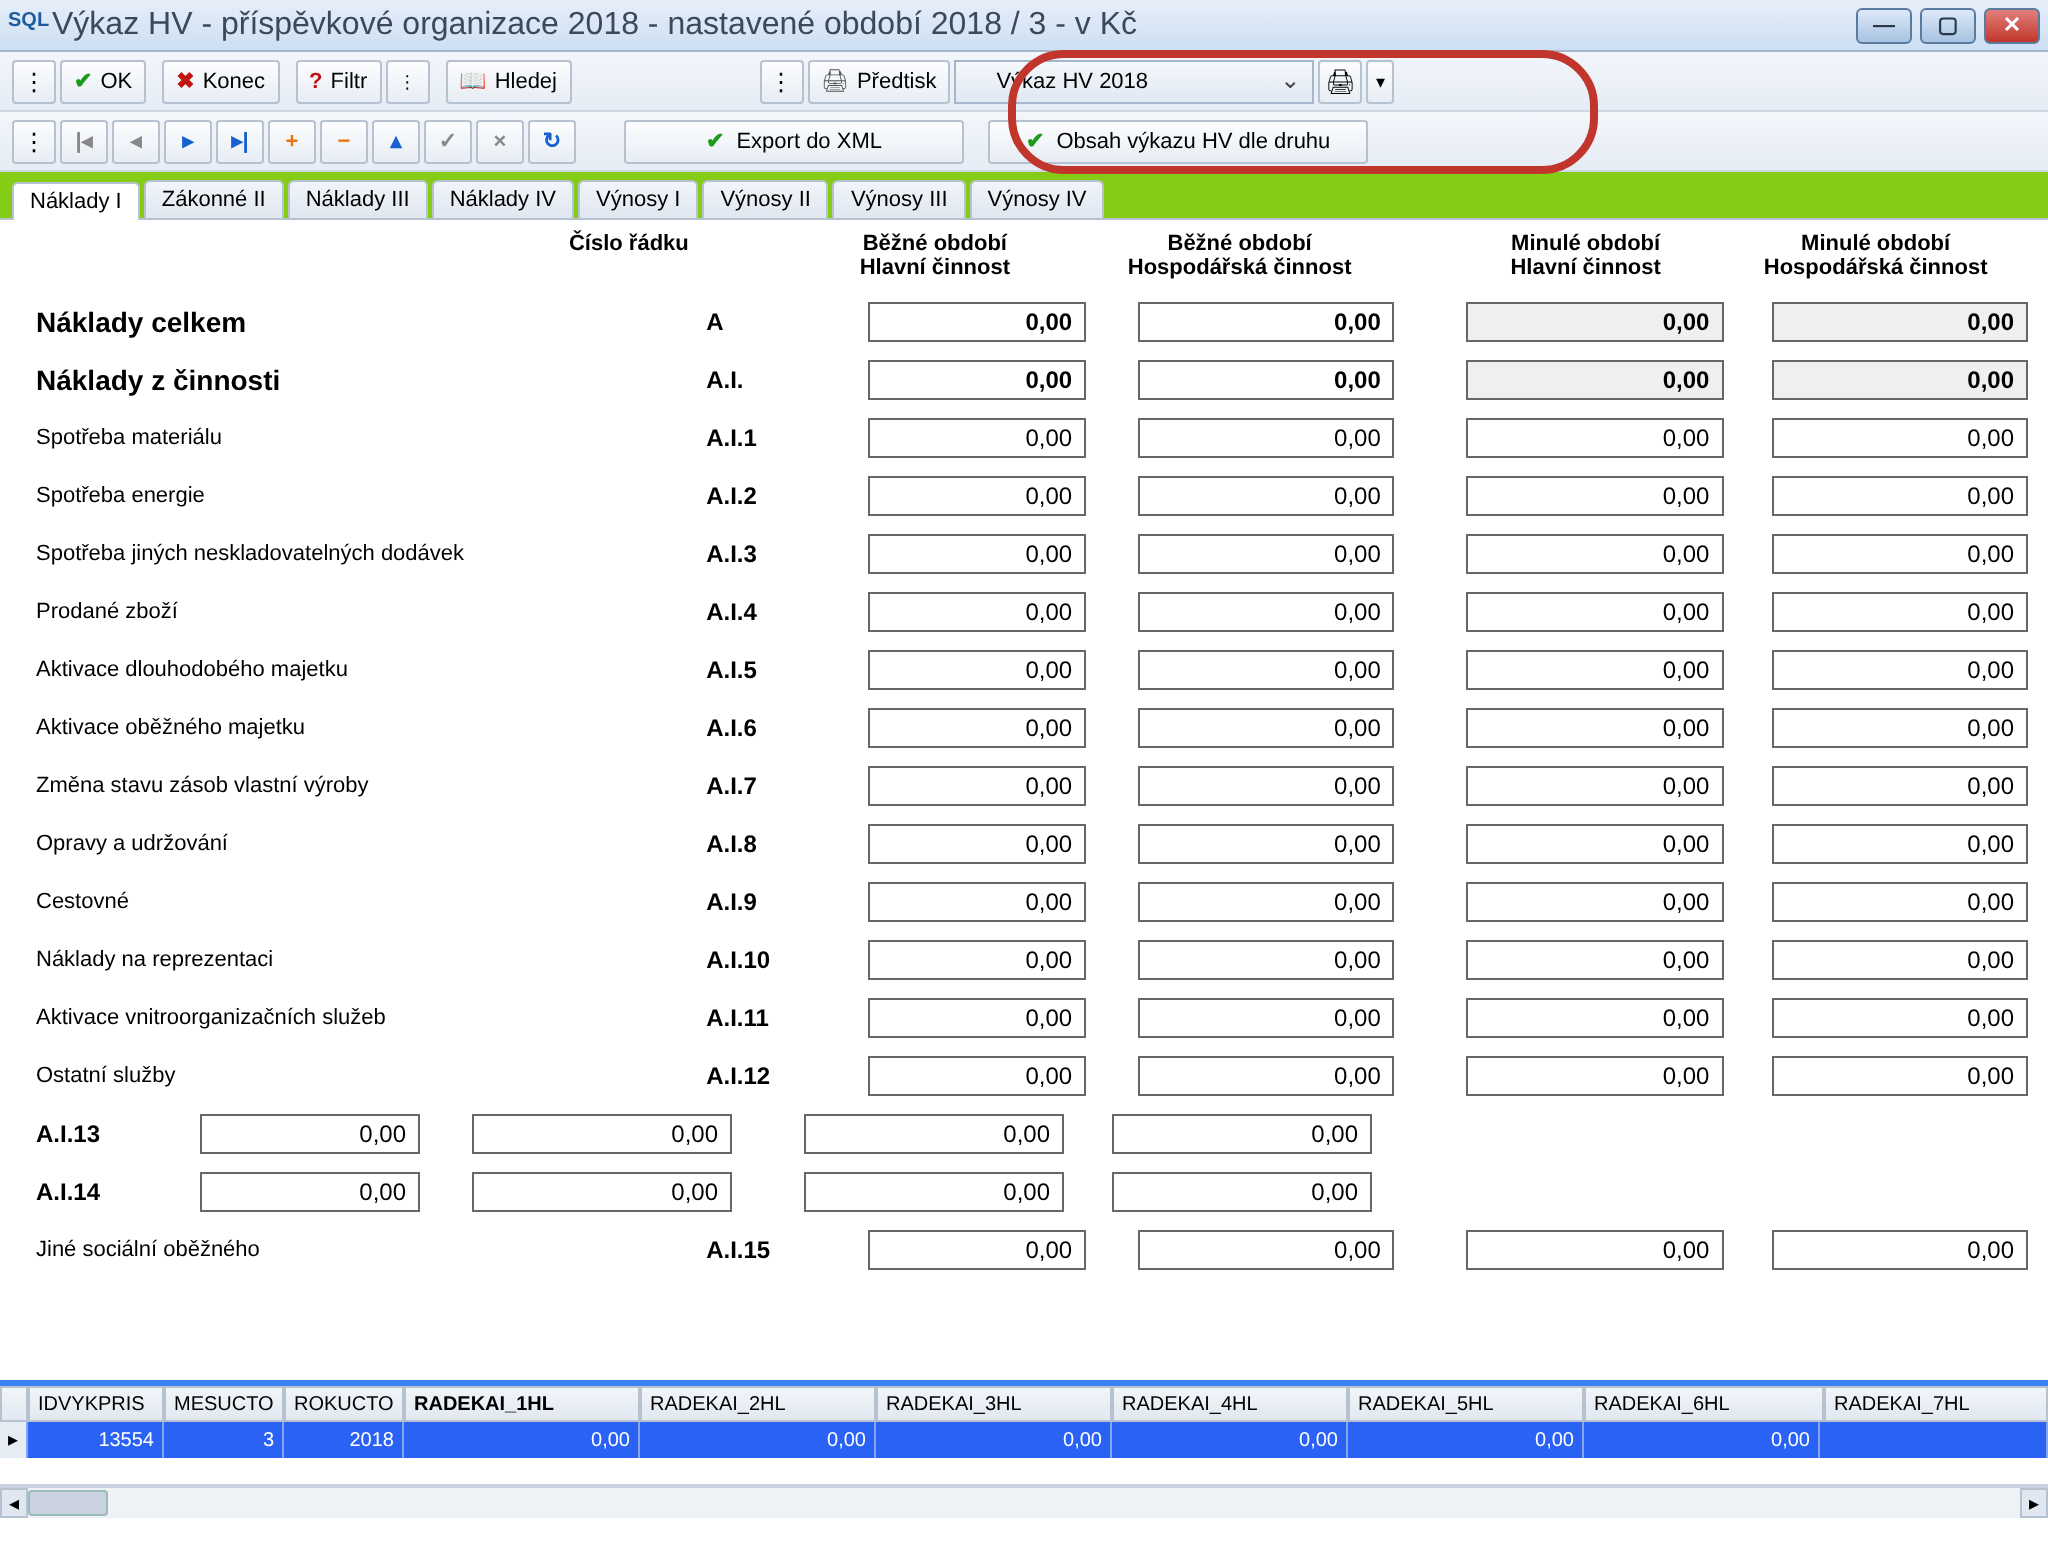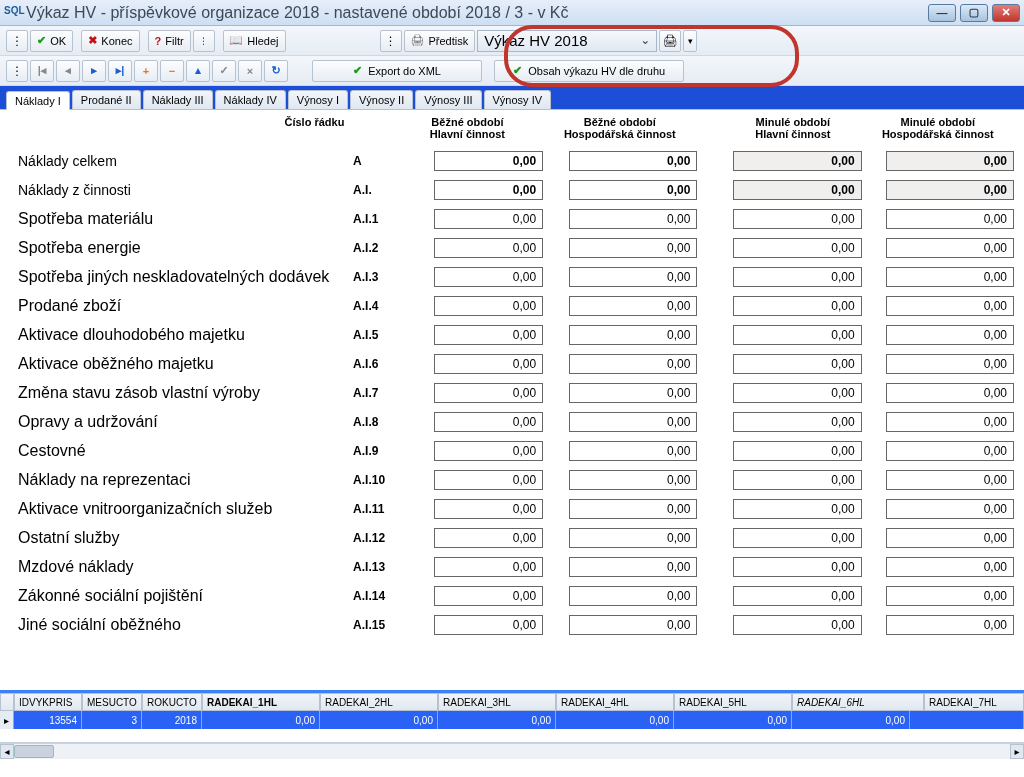--- a/index.html
+++ b/index.html
@@ -13,42 +13,42 @@
   .winbtn.close { background:linear-gradient(#e07f7a,#c1362c); color:#fff; }
 
   .toolbar-row { display:flex; align-items:center; height:28px; padding:2px 6px; background:linear-gradient(#f3f6fb,#e6ecf4); border-bottom:1px solid #cfd8e3; gap:2px; position:relative; }
   .tbtn { display:flex; align-items:center; height:22px; padding:0 6px; border:1px solid #b7c2d0; border-radius:2px; background:linear-gradient(#fcfdfe,#e7edf4); gap:4px; font-size:11px; }
   .tbtn .chk { color:#1a9a1a; font-weight:bold; }
   .tbtn .x { color:#c01414; font-weight:bold; }
   .tbtn .q { color:#c01414; font-weight:bold; }
   .sep { width:4px; }
   .smallbtn { width:22px; height:22px; border:1px solid #b7c2d0; border-radius:2px; background:linear-gradient(#fcfdfe,#e7edf4); display:flex; align-items:center; justify-content:center; font-size:12px; }
 
-  .combo { height:22px; width:180px; border:1px solid #a6b6cb; background:linear-gradient(#f5f8fc,#e0e8f2); display:flex; align-items:center; padding:0 18px 0 6px; position:relative; font-size:15px; }
+  .combo { height:22px; width:180px; border:1px solid #a6b6cb; background:linear-gradient(#f5f8fc,#e0e8f2); display:flex; align-items:center; padding:0 18px 0 20px; position:relative; font-size:11px; }
   .combo::after { content:"⌄"; position:absolute; right:6px; top:2px; font-size:12px; color:#444; }
 
   .annot { position:absolute; width:295px; height:62px; border:4px solid #c1362c; border-radius:28px; pointer-events:none; z-index:50; }
 
-  .tabstrip { display:flex; align-items:flex-end; height:24px; padding:4px 6px 0 6px; background:#1d4ed8; border-bottom:1px solid #b7c2d0; gap:2px; }
+  .tabstrip { display:flex; align-items:flex-end; height:24px; padding:4px 6px 0 6px; background:#84cc16; border-bottom:1px solid #b7c2d0; gap:2px; }
   .tab { padding:3px 8px; border:1px solid #b7c2d0; border-bottom:none; border-radius:3px 3px 0 0; background:linear-gradient(#f1f5fa,#e0e7f0); font-size:11px; }
   .tab.active { background:#fff; position:relative; top:1px; }
 
   .content { padding:6px 10px 6px 18px; height:576px; overflow:hidden; }
   .hdrrow { display:flex; font-weight:bold; font-size:11px; margin-bottom:6px; }
   .col-label { width:340px; text-align:right; padding-right:8px; }
   .col-code { width:42px; }
   .col-a { width:150px; text-align:center; }
   .col-b { width:160px; text-align:center; }
   .col-gap { width:26px; }
   .col-c { width:140px; text-align:center; }
   .col-d { width:155px; text-align:center; }
 
   .datarow { display:flex; align-items:center; height:29px; }
-  .datarow .lbl { width:340px; font-size:16px; }
-  .datarow.bold .lbl { font-weight:normal; font-size:14px; }
+  .datarow .lbl { width:340px; font-size:11px; }
+  .datarow.bold .lbl { font-weight:bold; font-size:14px; }
   .datarow .code { width:42px; font-weight:bold; font-size:12px; }
   .datarow .cell { border:1px solid #666; height:20px; display:flex; align-items:center; justify-content:flex-end; padding:0 6px; font-size:12px; background:#fff; }
   .datarow .cell.gray { background:#f0efee; }
   .datarow.bold .cell { font-weight:bold; }
   .datarow .c-a { width:110px; margin-left:40px; }
   .datarow .c-b { width:130px; margin-left:26px; }
   .datarow .c-c { width:130px; margin-left:36px; }
   .datarow .c-d { width:130px; margin-left:24px; }
 
   .gridwrap { border-top:3px solid #3b82f6; margin-top:4px; }
@@ -135,21 +135,21 @@
   <div class="longbtn" style="padding:0 18px;">
       <span style="color:#1a9a1a;font-weight:bold;">✔</span>
       <span>Obsah výkazu HV dle druhu</span>
     </div>
 </div>
 
 <div class="annot" style="left:504px; top:25px;"></div>
 
 <div class="tabstrip">
   <div class="tab active">Náklady I</div>
-  <div class="tab">Prodané II</div>
+  <div class="tab">Zákonné II</div>
   <div class="tab">Náklady III</div>
   <div class="tab">Náklady IV</div>
   <div class="tab">Výnosy I</div>
   <div class="tab">Výnosy II</div>
   <div class="tab">Výnosy III</div>
   <div class="tab">Výnosy IV</div>
 </div>
 
 <div class="content">
   <div class="hdrrow">
@@ -280,29 +280,27 @@
       </div>
       <div class="datarow">
         <div class="lbl">Ostatní služby</div>
         <div class="code">A.I.12</div>
         <div class="cell c-a">0,00</div>
         <div class="cell c-b">0,00</div>
         <div class="cell c-c">0,00</div>
         <div class="cell c-d">0,00</div>
       </div>
       <div class="datarow">
-        <div class="lbl">Mzdové náklady</div>
         <div class="code">A.I.13</div>
         <div class="cell c-a">0,00</div>
         <div class="cell c-b">0,00</div>
         <div class="cell c-c">0,00</div>
         <div class="cell c-d">0,00</div>
       </div>
       <div class="datarow">
-        <div class="lbl">Zákonné sociální pojištění</div>
         <div class="code">A.I.14</div>
         <div class="cell c-a">0,00</div>
         <div class="cell c-b">0,00</div>
         <div class="cell c-c">0,00</div>
         <div class="cell c-d">0,00</div>
       </div>
       <div class="datarow">
         <div class="lbl">Jiné sociální oběžného</div>
         <div class="code">A.I.15</div>
         <div class="cell c-a">0,00</div>
@@ -317,21 +315,21 @@
   <div class="gridhdr">
     <div class="gh" style="width:14px;"></div>
     <div class="gh" style="width:68px;">IDVYKPRIS</div>
     <div class="gh" style="width:60px;">MESUCTO</div>
     <div class="gh" style="width:60px;">ROKUCTO</div>
     <div class="gh" style="width:118px;font-weight:bold;">RADEKAI_1HL</div>
     <div class="gh" style="width:118px;">RADEKAI_2HL</div>
     <div class="gh" style="width:118px;">RADEKAI_3HL</div>
     <div class="gh" style="width:118px;">RADEKAI_4HL</div>
     <div class="gh" style="width:118px;">RADEKAI_5HL</div>
-    <div class="gh" style="width:132px;font-style:italic;">RADEKAI_6HL</div>
+    <div class="gh" style="width:120px;">RADEKAI_6HL</div>
     <div class="gh" style="flex:1;">RADEKAI_7HL</div>
   </div>
   <div class="gridrow">
     <div class="gc marker">▸</div>
     <div class="gc" style="width:68px;">13554</div>
     <div class="gc" style="width:60px;">3</div>
     <div class="gc" style="width:60px;">2018</div>
     <div class="gc" style="width:118px;">0,00</div>
     <div class="gc" style="width:118px;">0,00</div>
     <div class="gc" style="width:118px;">0,00</div>

